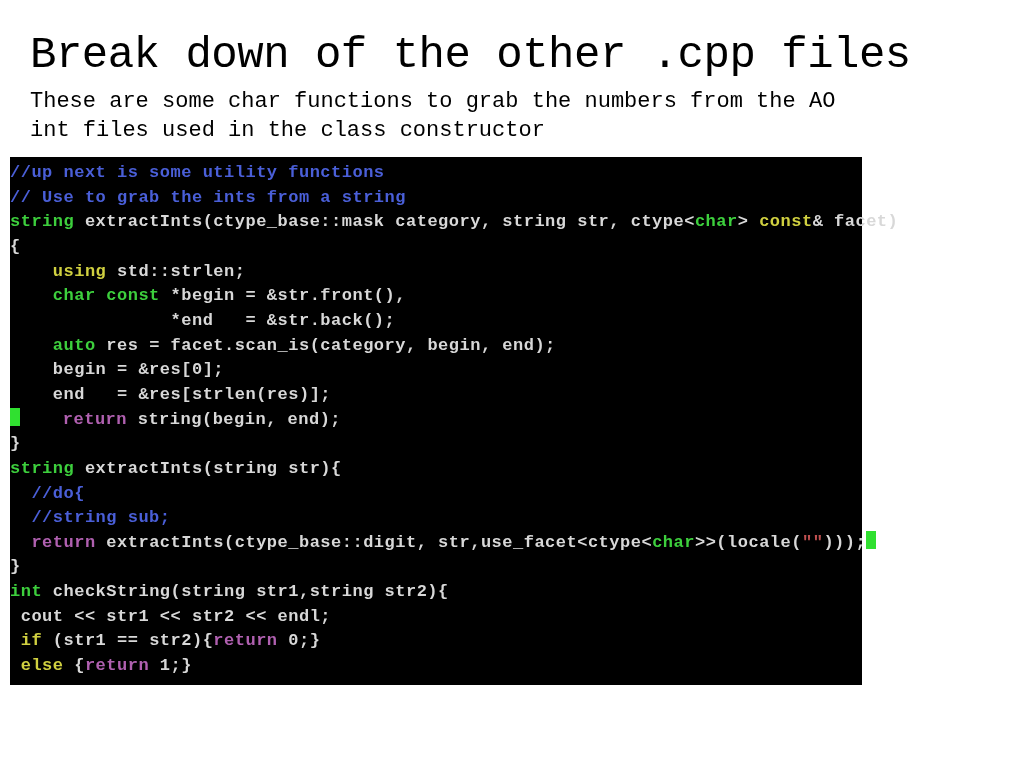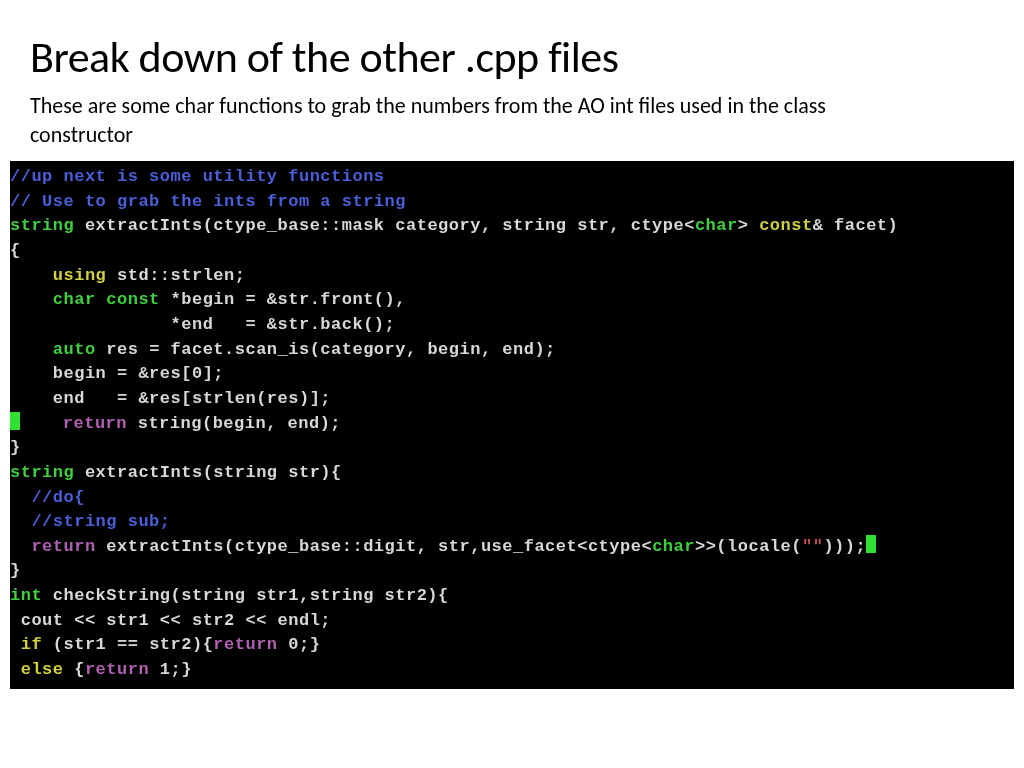--- a/index.html
+++ b/index.html
@@ -1,15 +1,15 @@
 <!DOCTYPE html>
 <html><head>
 <meta charset="utf-8">
 <style>
-  * { margin: 0; padding: 0; box-sizing: border-box; }
+  * { margin: 0; padding: 0; box-sizing: border-box; font-family: Liberation Mono, monospace; }
   body {
     width: 1024px;
     height: 768px;
     background: #ffffff;
     font-family: Calibri, Arial, sans-serif;
     overflow: hidden;
   }
   .slide {
     padding: 30px 30px 0 30px;
   }
@@ -22,21 +22,21 @@
   }
   .subtitle {
     font-size: 22px;
     color: #000;
     line-height: 1.3;
     margin-bottom: 12px;
     max-width: 820px;
   }
   .code-block {
     background: #000000;
-    width: 1004px;
+    width: 852px;
     margin-left: -20px;
     padding: 4px 0 6px 0;
     font-family: "Courier New", monospace;
     font-size: 17px;
     line-height: 1.45;
     font-weight: bold;
     letter-spacing: 0.5px;
     white-space: pre;
     position: relative;
   }

